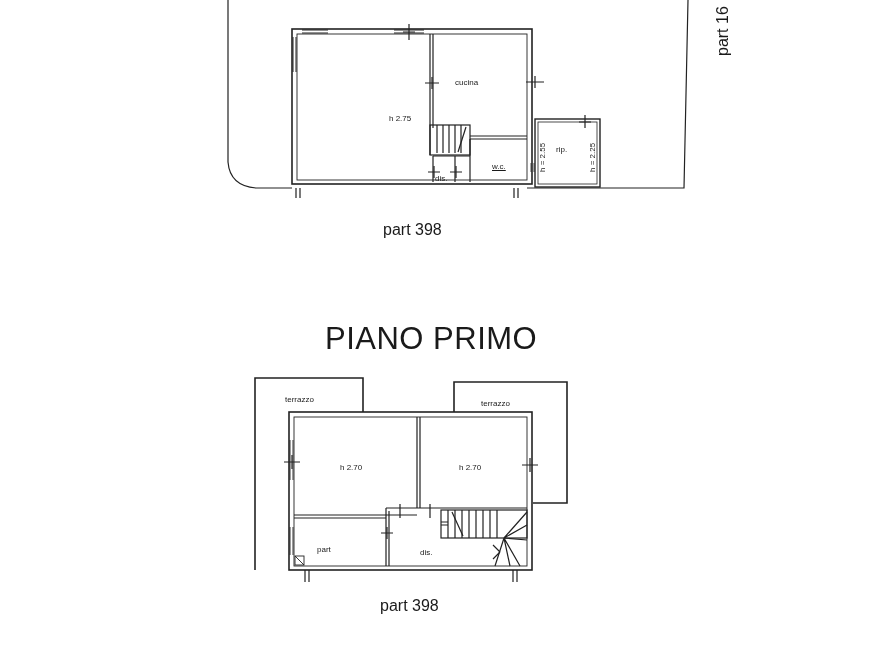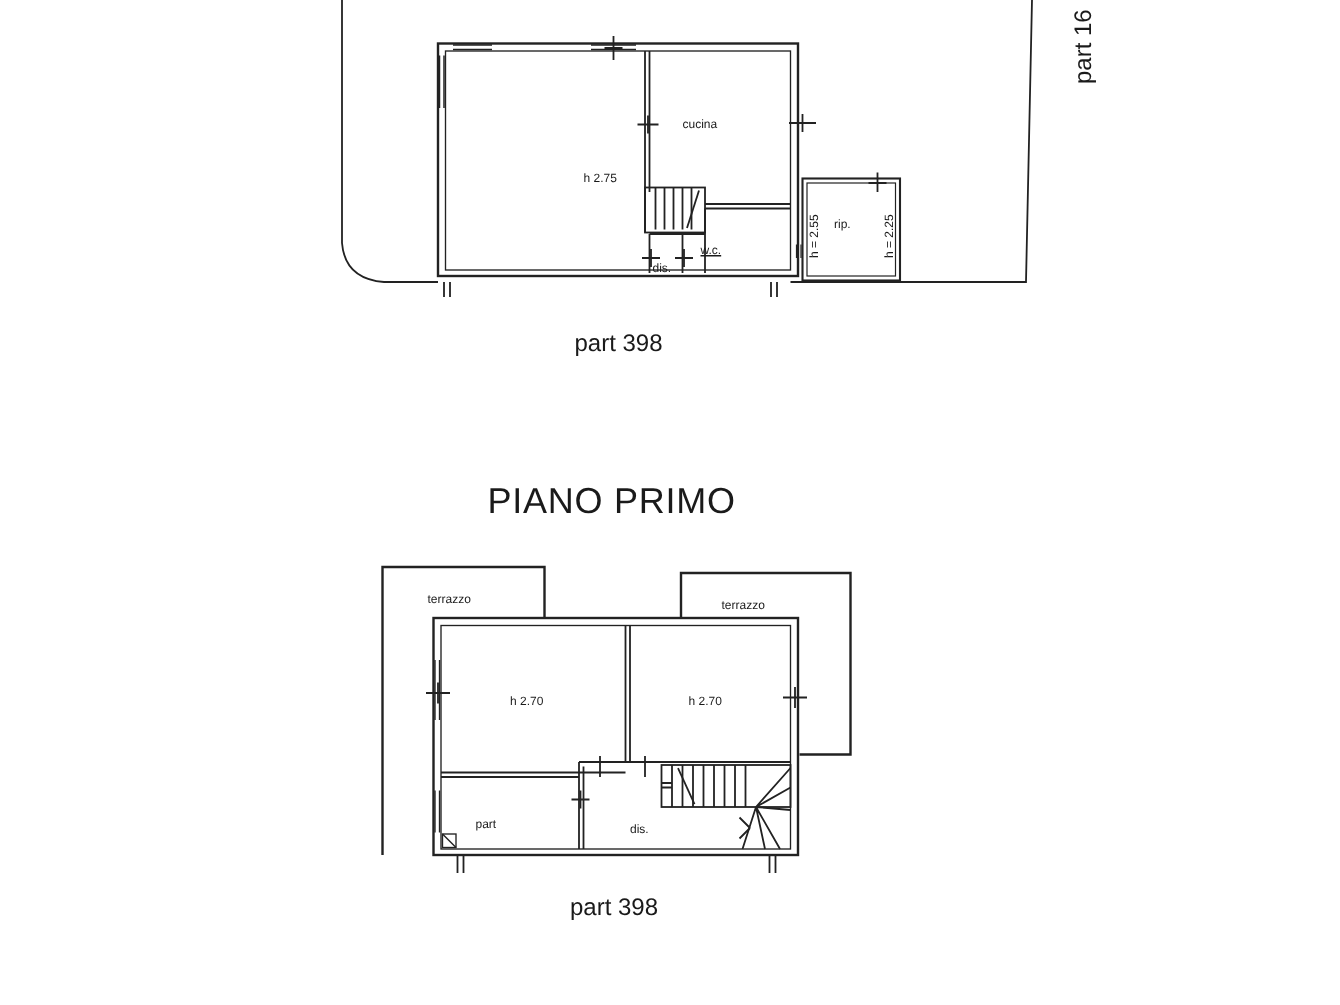--- a/index.html
+++ b/index.html
@@ -2,21 +2,21 @@
 <html><head>
   <meta charset="utf-8">
   <style>
     html, body { margin: 0; padding: 0; background: #ffffff; }
     body { width: 893px; height: 670px; position: relative; overflow: hidden;
            font-family: "Liberation Sans", sans-serif; color: #111; }
     svg.plan { position: absolute; left: 0; top: 0; }
     .lbl { position: absolute; white-space: nowrap; color: #1a1a1a; }
     .room { font-size: 8px; }
     .parcel { font-size: 16px; }
-    .title { font-size: 24px; letter-spacing: 0.5px; }
+    .title { font-size: 31px; letter-spacing: 0.5px; }
     .vert { transform-origin: left top; }
   </style>
 </head>
 <body>
 
 <svg class="plan" width="893" height="670" viewBox="0 0 893 670">
   <g fill="none" stroke="#222" stroke-width="1.2">
 
     <path d="M228 0 L228 162 Q230 186 256 188 L292 188"></path>
     <path d="M527 188 L684 188 L688 0"></path>
@@ -84,21 +84,21 @@
       <rect x="295" y="556" width="9" height="9" stroke-width="0.9"></rect>
       <path d="M295 556 L304 565" stroke-width="0.9"></path>
 
       <path d="M305 570 L305 582 M309 570 L309 582 M513 570 L513 582 M517 570 L517 582"></path>
     </g>
   </g>
 </svg>
 
 <div class="lbl room" style="left:341px;top:114px;margin-left:48px;">h 2.75</div>
 <div class="lbl room" style="left:455px;top:78px;">cucina</div>
-<div class="lbl room" style="left:467px;top:162px;text-decoration:underline;">w.c.</div>
+<div class="lbl room" style="left:492px;top:162px;text-decoration:underline;">w.c.</div>
 <div class="lbl room" style="left:435px;top:174px;">dis.</div>
 <div class="lbl room" style="left:556px;top:145px;">rip.</div>
 <div class="lbl room vert" style="left:538px;top:172px;transform:rotate(-90deg);">h = 2.55</div>
 <div class="lbl room vert" style="left:588px;top:172px;transform:rotate(-90deg);">h = 2.25</div>
 <div class="lbl parcel" style="left:383px;top:221px;">part 398</div>
 <div class="lbl parcel vert" style="left:714px;top:56px;transform:rotate(-90deg);">part 16</div>
 
 <div class="lbl title" style="left:325px;top:321px;">PIANO PRIMO</div>
 
 <div class="lbl room" style="left:285px;top:395px;">terrazzo</div>

